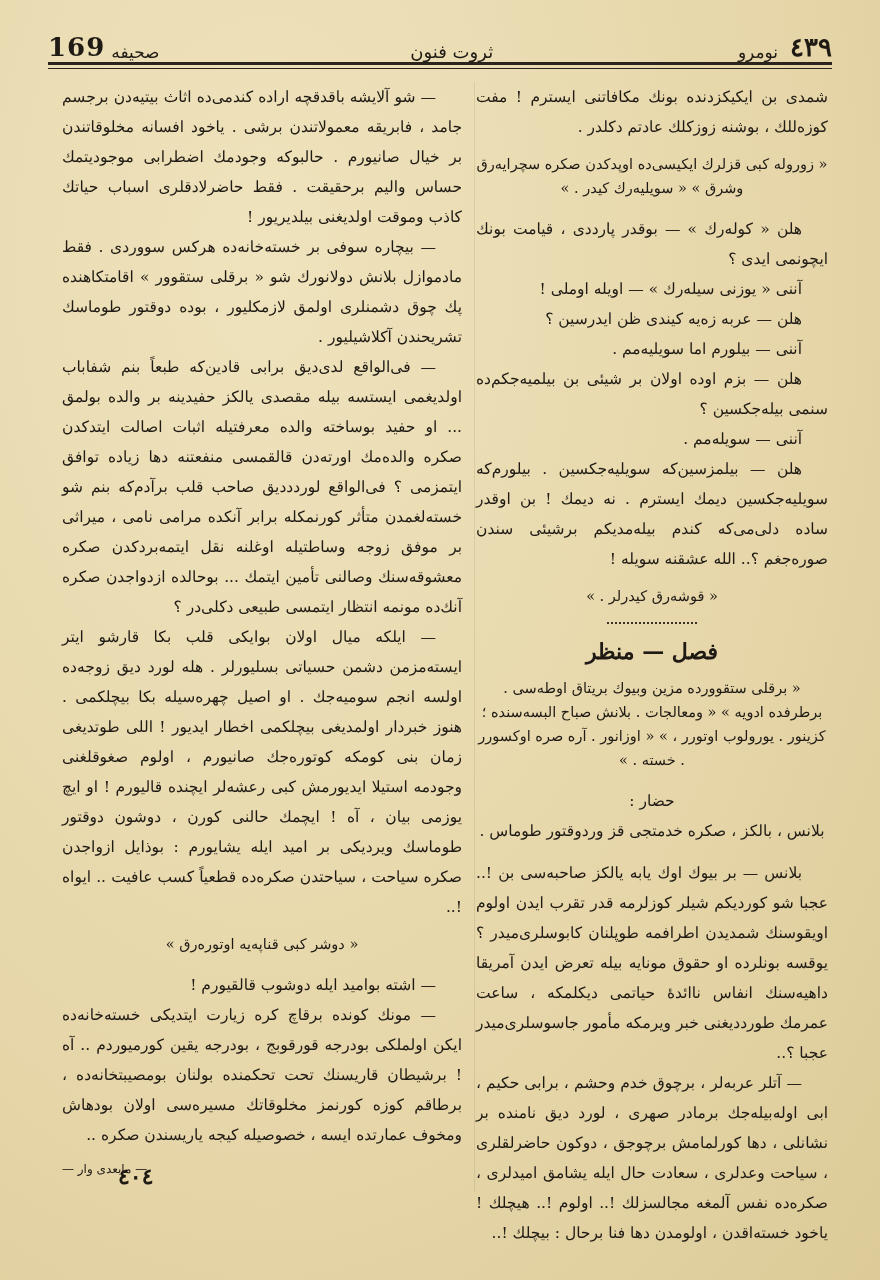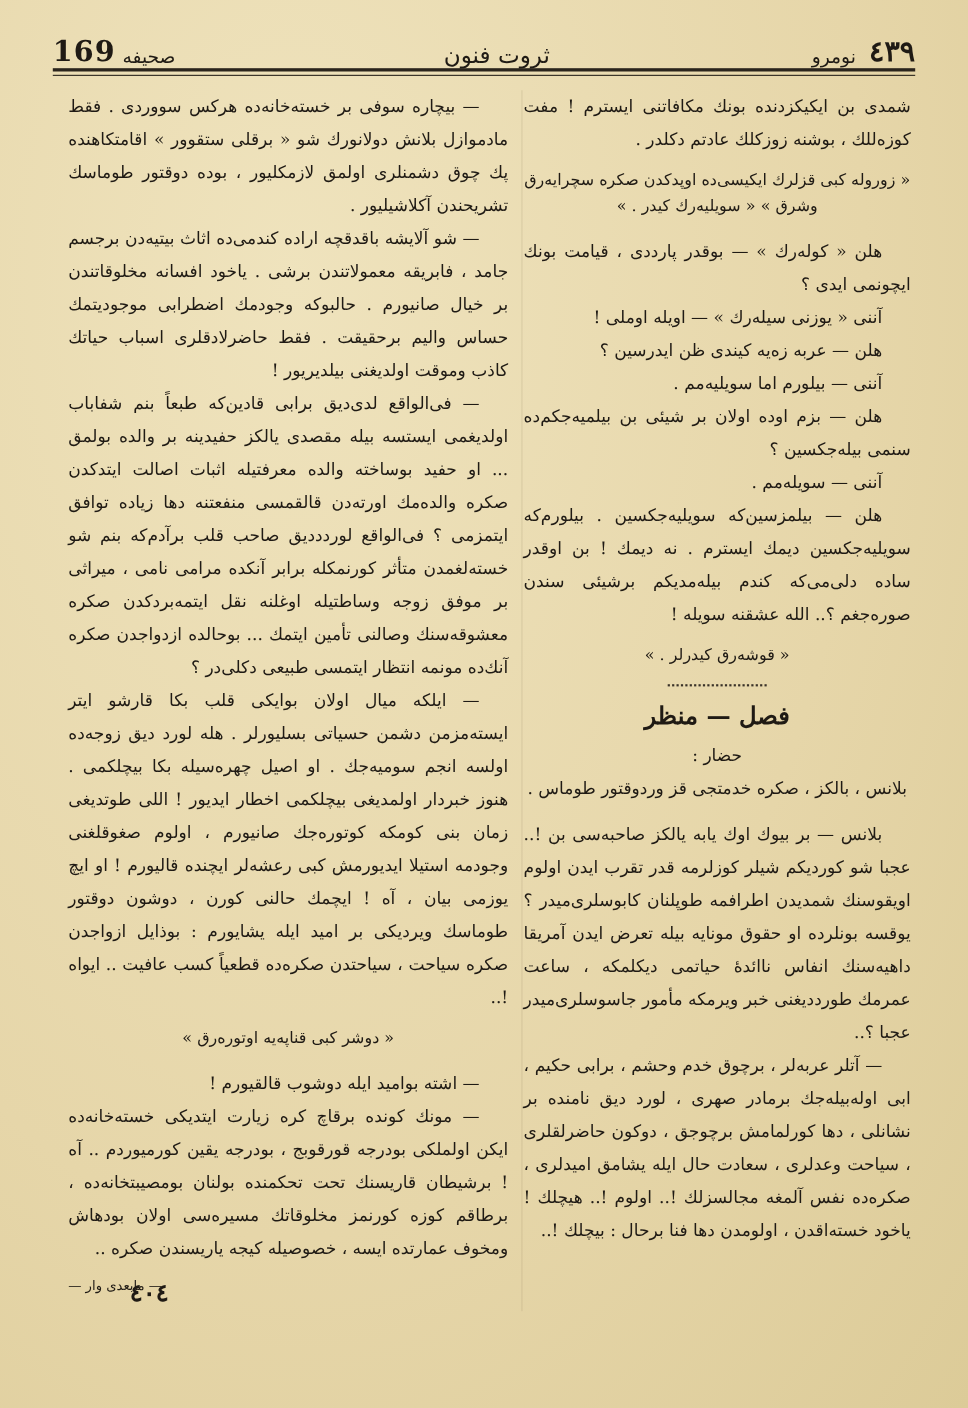--- a/index.html
+++ b/index.html
@@ -12,21 +12,21 @@
     position:relative;
   }
   .page { position:absolute; left:0; top:0; width:880px; height:1280px; }
   .header {
     position:absolute; left:48px; top:28px; width:784px; height:34px;
     display:flex; justify-content:space-between; align-items:flex-end;
     direction:rtl;
   }
   .hdr-num { font-size:26px; font-weight:bold; letter-spacing:1px; }
   .hdr-word { font-size:17px; margin-right:6px; }
-  .hdr-title { font-size:21px; }
+  .hdr-title { font-size:18px; }
   .hdr-group { display:flex; align-items:flex-end; gap:6px; }
   .rule {
     position:absolute; left:48px; top:62px; width:784px; height:3px;
     border-top:3px solid #2a241c; border-bottom:1px solid #2a241c;
   }
   .col {
     position:absolute; top:82px; direction:rtl; text-align:justify;
     font-size:15.5px; line-height:30px;
   }
   .col-right { left:476px; width:352px; }
@@ -75,29 +75,30 @@
     <p class="spk">هلن « كوله‌رك » — بوقدر پارددی ، قیامت بونك ایچونمی ایدی ؟</p>
     <p class="spk">آننی « یوزنی سیله‌رك » — اویله اوملی !</p>
     <p class="spk">هلن — عربه زه‌یه كیندی ظن ایدرسین ؟</p>
     <p class="spk">آننی — بیلورم اما سویلیه‌مم .</p>
     <p class="spk">هلن — بزم اوده اولان بر شیئی بن بیلمیه‌جكم‌ده سنمی بیله‌جكسین ؟</p>
     <p class="spk">آننی — سویله‌مم .</p>
     <p class="spk">هلن — بیلمزسین‌كه سویلیه‌جكسین . بیلورم‌كه سویلیه‌جكسین دیمك ایسترم . نه دیمك ! بن اوقدر ساده دلی‌می‌كه كندم بیله‌مدیكم برشیئی سندن صوره‌جغم ؟.. الله عشقنه سویله !</p>
     <p class="stage">« قوشه‌رق كیدرلر . »</p>
     <div class="divider-wave"></div>
     <div class="heading">فصل — منظر</div>
+    <p class="stage">« برقلی ستقوورده مزین وبیوك بریتاق اوطه‌سی . برطرفده ادویه » « ومعالجات . بلانش صباح البسه‌سنده ؛ كزینور . یورولوب اوتورر ، » « اوزانور . آره صره اوكسورر . خسته . »</p>
     <p class="center">حضار :</p>
     <p class="center" style="margin-bottom:12px;">بلانس ، بالكز ، صكره خدمتجی قز وردوقتور طوماس .</p>
     <p class="spk">بلانس — بر بیوك اوك یابه یالكز صاحبه‌سی بن !.. عجبا شو كوردیكم شیلر كوزلرمه قدر تقرب ایدن اولوم اویقوسنك شمدیدن اطرافمه طوپلنان كابوسلری‌میدر ؟ یوقسه بونلرده او حقوق مونایه بیله تعرض ایدن آمریقا داهیه‌سنك انفاس ناائده‌ٔ حیاتمی دیكلمكه ، ساعت عمرمك طورددیغنی خبر ویرمكه مأمور جاسوسلری‌میدر عجبا ؟..</p>
     <p class="spk">— آتلر عربه‌لر ، برچوق خدم وحشم ، برابی حكیم ، ابی اوله‌بیله‌جك برمادر صهری ، لورد دیق نامنده بر نشانلی ، دها كورلمامش برچوجق ، دوكون حاضرلقلری ، سیاحت وعدلری ، سعادت حال ایله یشامق امیدلری ، صكره‌ده نفس آلمغه مجالسزلك !.. اولوم !.. هیچلك ! یاخود خسته‌اقدن ، اولومدن دها فنا برحال : بیچلك !..</p>
   </div>
 
   <div class="col col-left">
+    <p class="spk">— شو آلایشه باقدقچه اراده كندمی‌ده اثاث بیتیه‌دن برجسم جامد ، فابریقه معمولاتندن برشی . یاخود افسانه مخلوقاتندن بر خیال صانیورم . حالبوكه وجودمك اضطرابی موجودیتمك حساس والیم برحقیقت . فقط حاضرلادقلری اسباب حیاتك كاذب وموقت اولدیغنی بیلدیریور !</p>
     <p class="spk">— بیچاره سوفی بر خسته‌خانه‌ده هركس سووردی . فقط مادموازل بلانش دولانورك شو « برقلی ستقوور » اقامتكاهنده پك چوق دشمنلری اولمق لازمكلیور ، بوده دوقتور طوماسك تشریحندن آكلاشیلیور .</p>
-    <p class="spk">— شو آلایشه باقدقچه اراده كندمی‌ده اثاث بیتیه‌دن برجسم جامد ، فابریقه معمولاتندن برشی . یاخود افسانه مخلوقاتندن بر خیال صانیورم . حالبوكه وجودمك اضطرابی موجودیتمك حساس والیم برحقیقت . فقط حاضرلادقلری اسباب حیاتك كاذب وموقت اولدیغنی بیلدیریور !</p>
     <p class="spk">— فی‌الواقع لدی‌دیق برابی قادین‌كه طبعاً بنم شفاباب اولدیغمی ایستسه بیله مقصدی یالكز حفیدینه بر والده بولمق ... او حفید بوساخته والده معرفتیله اثبات اصالت ایتدكدن صكره والده‌مك اورته‌دن قالقمسی منفعتنه دها زیاده توافق ایتمزمی ؟ فی‌الواقع لوردددیق صاحب قلب برآدم‌كه بنم شو خسته‌لغمدن متأثر كورنمكله برابر آنكده مرامی نامی ، میراثی بر موفق زوجه وساطتیله اوغلنه نقل ایتمه‌بردكدن صكره معشوقه‌سنك وصالنی تأمین ایتمك ... بوحالده ازدواجدن صكره آنك‌ده مونمه انتظار ایتمسی طبیعی دكلی‌در ؟</p>
     <p class="spk">— ایلكه میال اولان بوایكی قلب بكا قارشو ایتر ایسته‌مزمن دشمن حسیاتی بسلیورلر . هله لورد دیق زوجه‌ده اولسه انجم سومیه‌جك . او اصیل چهره‌سیله بكا بیچلكمی . هنوز خبردار اولمدیغی بیچلكمی اخطار ایدیور ! اللی طوتدیغی زمان بنی كومكه كوتوره‌جك صانیورم ، اولوم صغوقلغنی وجودمه استیلا ایدیورمش كبی رعشه‌لر ایچنده قالیورم ! او ایچ یوزمی بیان ، آه ! ایچمك حالنی كورن ، دوشون دوقتور طوماسك ویردیكی بر امید ایله یشایورم : بوذایل ازواجدن صكره سیاحت ، سیاحتدن صكره‌ده قطعیاً كسب عافیت .. ایواه !..</p>
     <p class="stage">« دوشر كبی قناپه‌یه اوتوره‌رق »</p>
     <p class="spk">— اشته بوامید ایله دوشوب قالقیورم !</p>
     <p class="spk">— مونك كونده برقاچ كره زیارت ایتدیكی خسته‌خانه‌ده ایكن اولملكی بودرجه قورقوبج ، بودرجه یقین كورمیوردم .. آه ! برشیطان قاریسنك تحت تحكمنده بولنان بومصیبتخانه‌ده ، برطاقم كوزه كورنمز مخلوقاتك مسیره‌سی اولان بودهاش ومخوف عمارتده ایسه ، خصوصیله كیجه یاریسندن صكره ..</p>
     <p class="cont">— مابعدی وار —</p>
   </div>
 
   <div class="footer-num">٤٠٤</div>
 </div>

